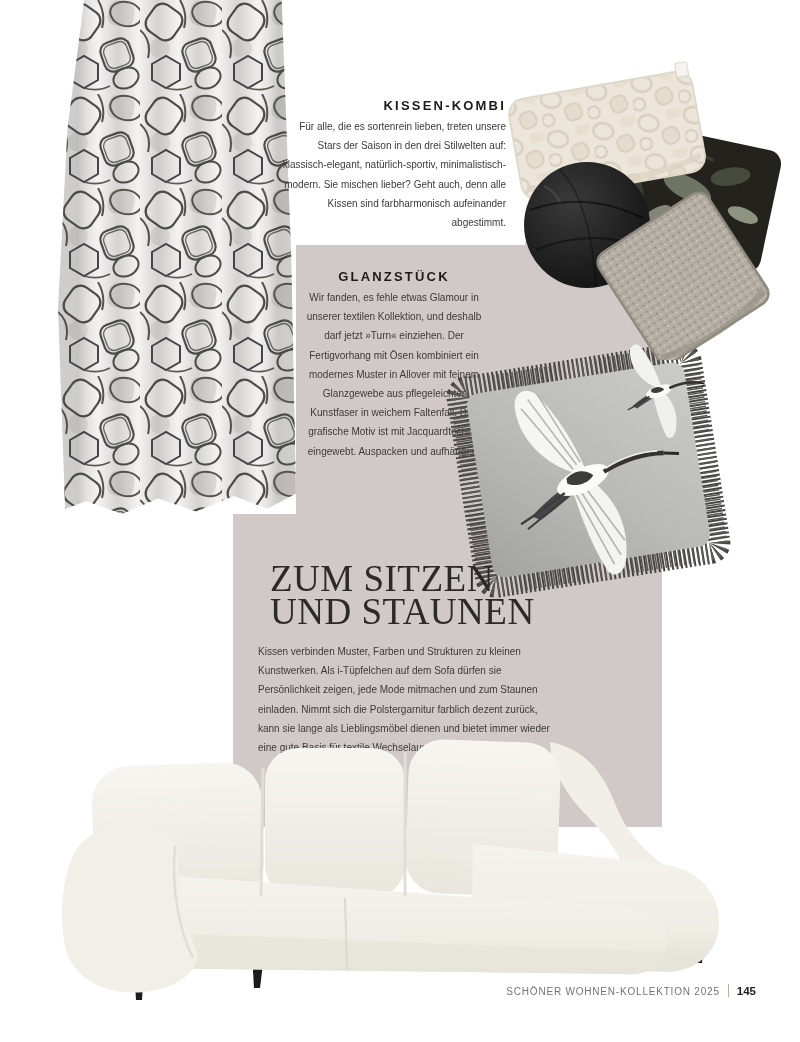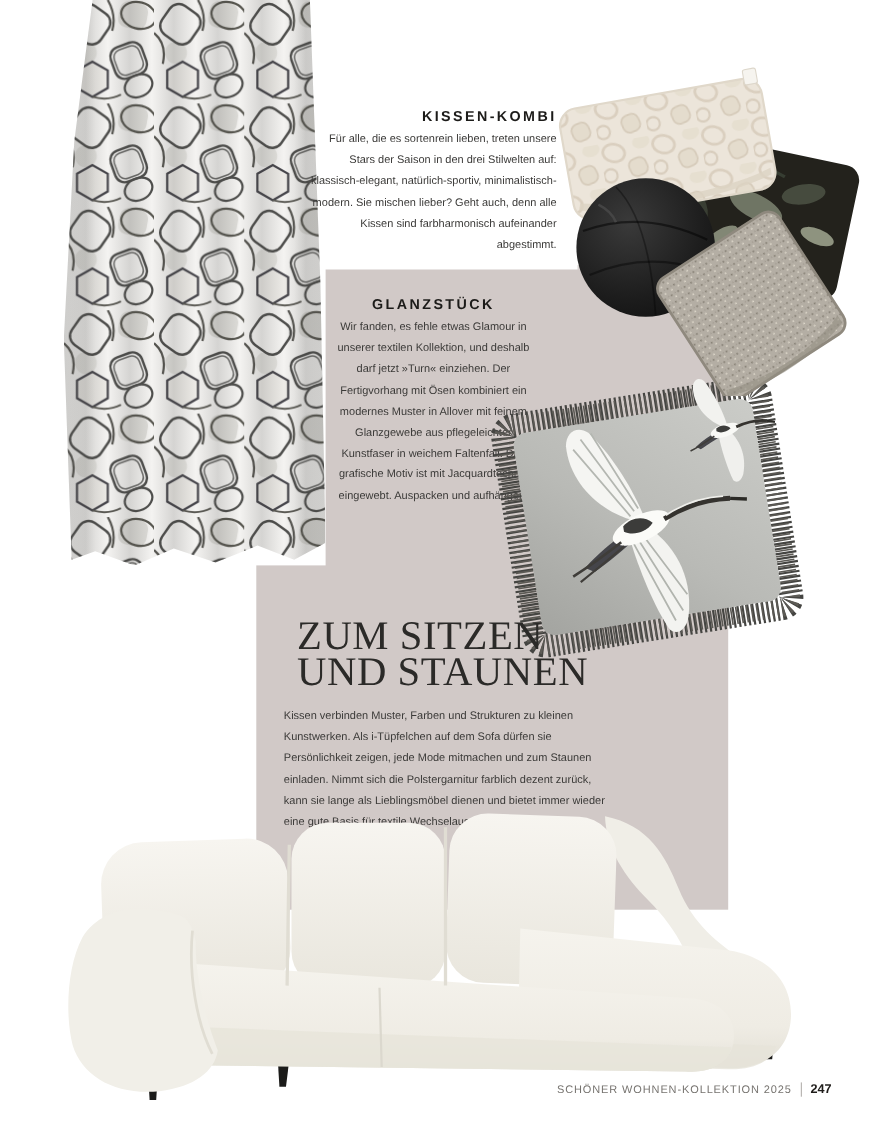--- a/index.html
+++ b/index.html
@@ -239,16 +239,16 @@
       <path d="M218,42 L216,170 M360,26 L360,170" stroke="#e0ddd3" stroke-width="3" fill="none"></path>
 
       <path d="M118,106 C80,94 46,100 30,126 C16,152 14,196 21,224 C30,254 62,270 100,266 C132,262 150,248 153,229 C141,198 132,158 133,130 C130,116 126,109 118,106 Z" fill="#f1efe8"></path>
       <path d="M130,120 C126,160 134,205 148,232" stroke="#e0ddd3" stroke-width="2.5" fill="none"></path>
     </svg>
   </div>
 
   <div class="abs" id="footer">
     <span class="mag">SCHÖNER WOHNEN-KOLLEKTION 2025</span>
     <span class="sep"></span>
-    <span class="pagenum">247</span>
+    <span class="pagenum">145</span>
   </div>
 
 </div>
 
 </body></html>

